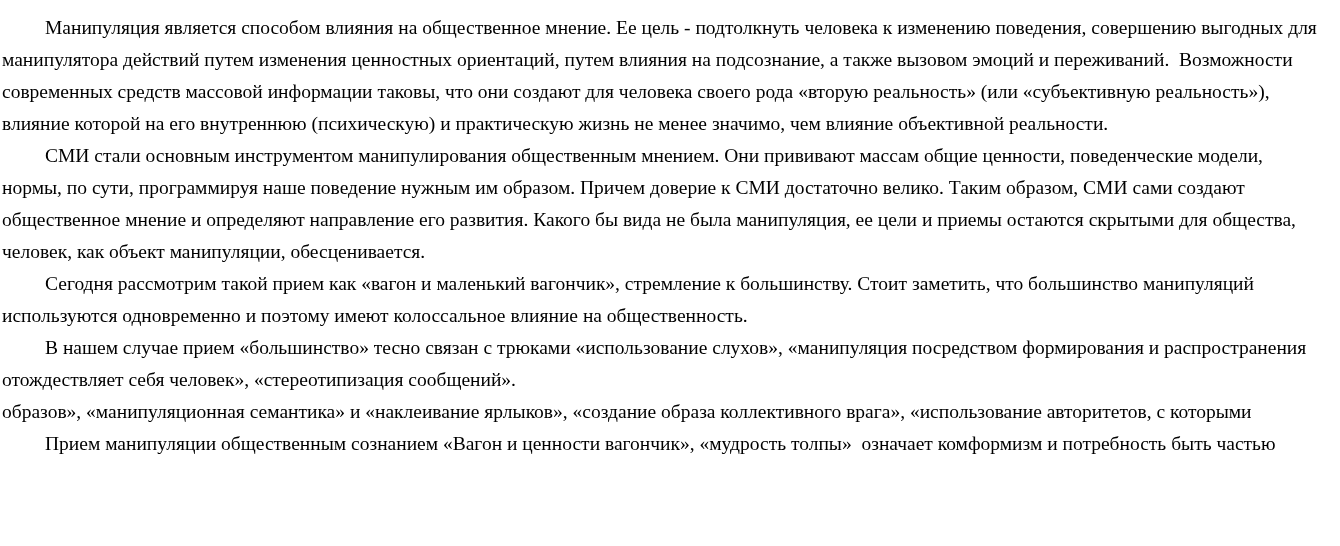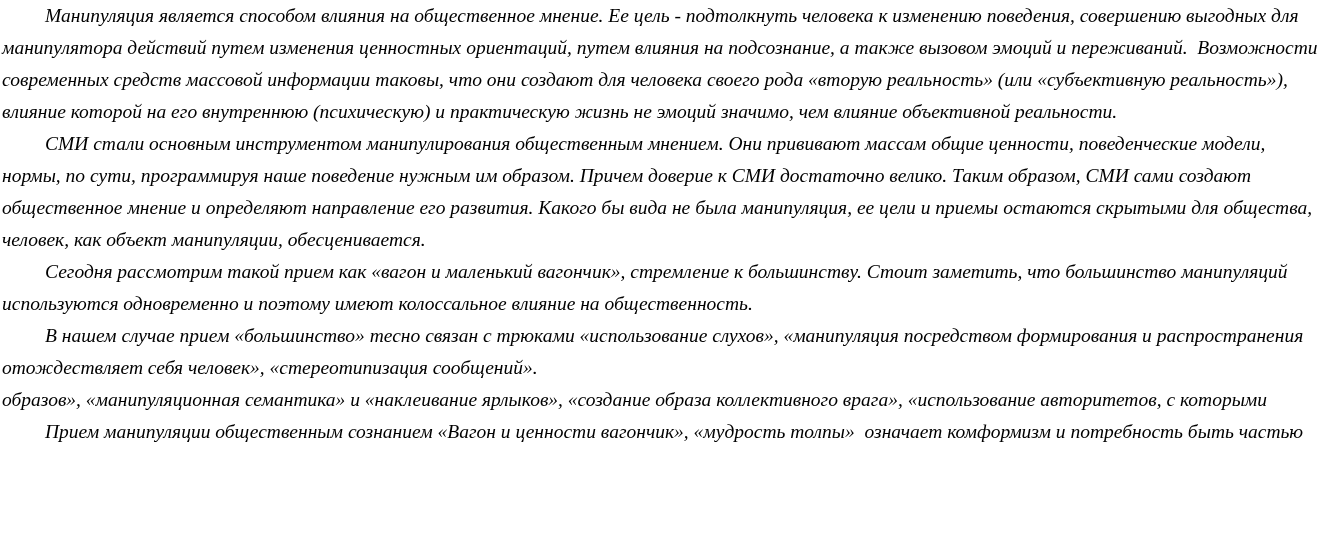--- a/index.html
+++ b/index.html
@@ -9,26 +9,25 @@
   }
   body {
     width: 1340px;
     height: 546px;
     overflow: hidden;
   }
   .page {
     box-sizing: border-box;
     width: 1340px;
     height: 546px;
-    padding: 0 0 0 2px;
+    padding: 12px 0 0 2px;
     color: #000000;
     font-family: "Liberation Serif", serif;
     font-size: 19.5px;
     line-height: 32px;
-    font-style: italic;
   }
   .paragraph {
     margin: 0;
   }
   .line {
     white-space: pre;
     height: 32px;
     overflow: visible;
   }
   .line.indent {
@@ -37,21 +36,21 @@
 </style>
 </head>
 <body>
 
 <div class="page">
 
   <div class="paragraph">
     <div class="line indent">Манипуляция является способом влияния на общественное мнение. Ее цель - подтолкнуть человека к изменению поведения, совершению выгодных для</div>
     <div class="line">манипулятора действий путем изменения ценностных ориентаций, путем влияния на подсознание, а также вызовом эмоций и переживаний.  Возможности</div>
     <div class="line">современных средств массовой информации таковы, что они создают для человека своего рода «вторую реальность» (или «субъективную реальность»),</div>
-    <div class="line">влияние которой на его внутреннюю (психическую) и практическую жизнь не эмоций значимо, чем влияние объективной реальности.</div>
+    <div class="line">влияние которой на его внутреннюю (психическую) и практическую жизнь не менее значимо, чем влияние объективной реальности.</div>
   </div>
 
   <div class="paragraph">
     <div class="line indent">СМИ стали основным инструментом манипулирования общественным мнением. Они прививают массам общие ценности, поведенческие модели,</div>
     <div class="line">нормы, по сути, программируя наше поведение нужным им образом. Причем доверие к СМИ достаточно велико. Таким образом, СМИ сами создают</div>
     <div class="line">общественное мнение и определяют направление его развития. Какого бы вида не была манипуляция, ее цели и приемы остаются скрытыми для общества,</div>
     <div class="line">человек, как объект манипуляции, обесценивается.</div>
   </div>
 
   <div class="paragraph">

